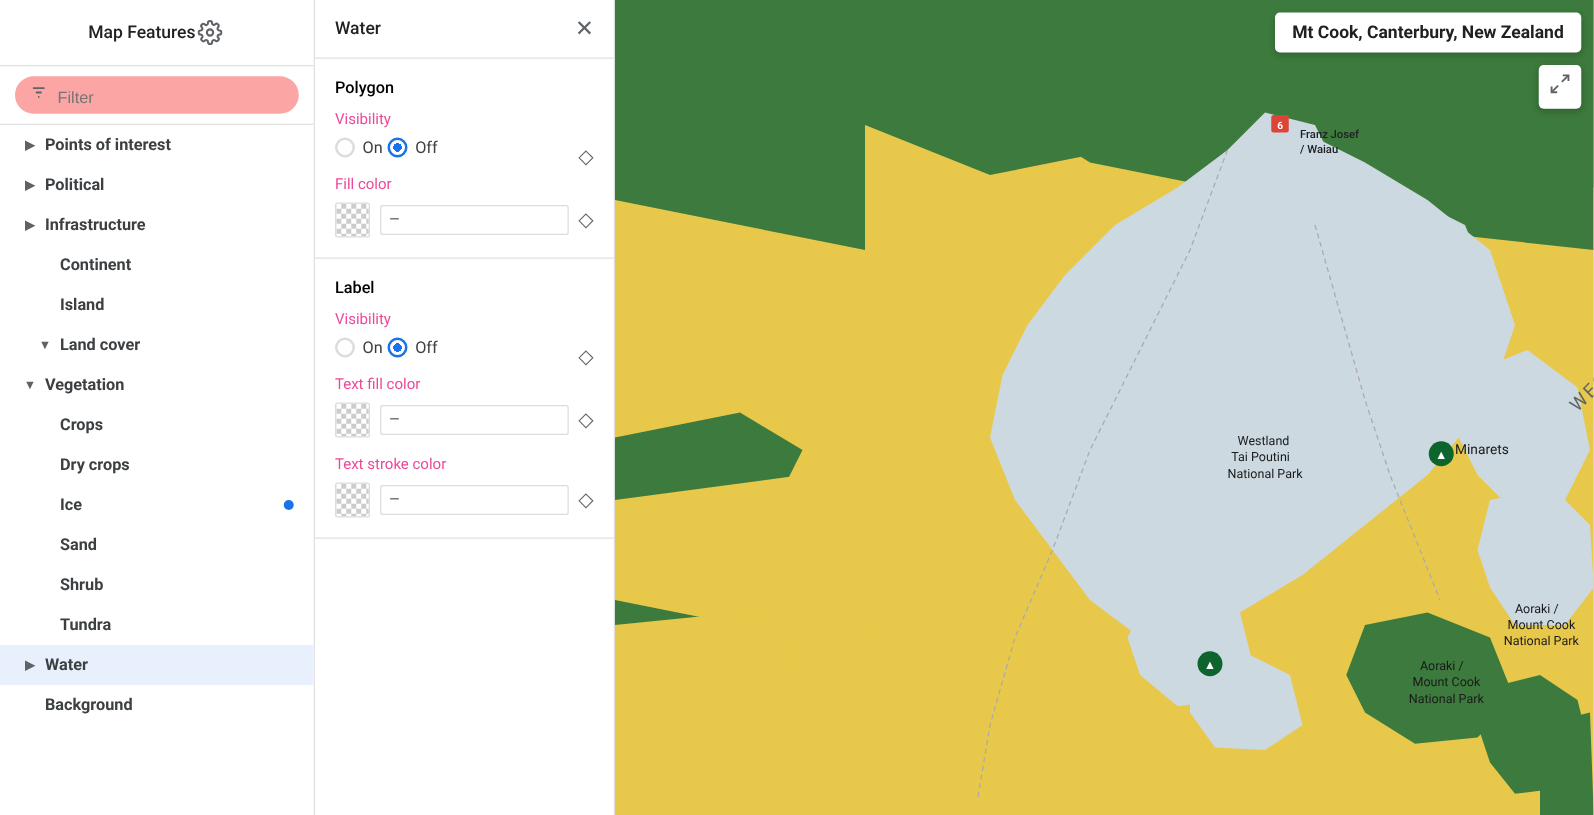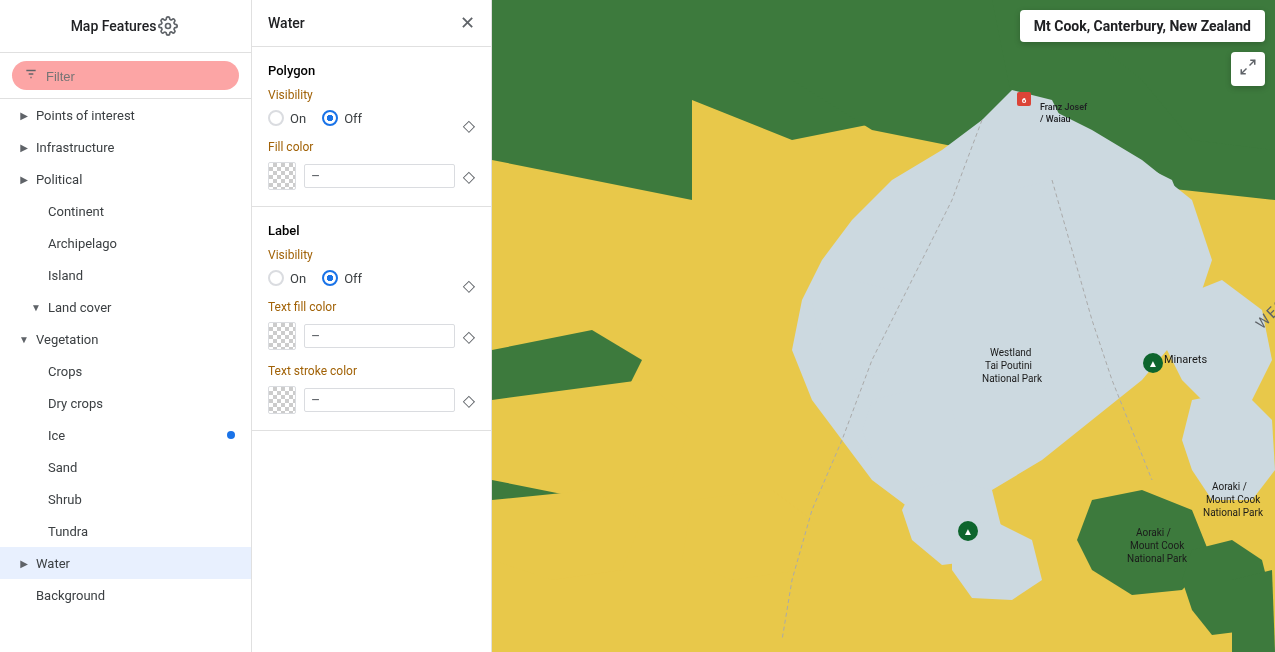--- a/index.html
+++ b/index.html
@@ -51,21 +51,21 @@
     }
     .filter-icon { color: #5f6368; font-size: 14px; }
     .filter-input {
       border: none;
       background: transparent;
       outline: none;
       font-size: 13px;
       color: #202124;
       width: 100%;
     }
-    .tree-nav { flex: 1; overflow-y: auto; }
+    .tree-nav { flex: 1; overflow-y: auto; font-weight: bold; }
     .tree-item {
       display: flex;
       align-items: center;
       padding: 8px 16px;
       cursor: pointer;
       color: #3c4043;
       font-size: 13px;
       position: relative;
     }
     .tree-item.selected { background: #e8f0fe; }
@@ -129,27 +129,27 @@
       border-bottom: 1px solid #e0e0e0;
     }
     .section-title {
       font-size: 13px;
       font-weight: 500;
       color: #000000;
       margin-bottom: 10px;
     }
     .field-label {
       font-size: 12px;
-      color: #a16207;
+      color: #ec4899;
       margin-bottom: 8px;
     }
     .radio-row {
       display: flex;
       align-items: flex-end;
-      gap: 16px;
+      gap: 4px;
       margin-bottom: 14px;
     }
     .radio-option {
       display: flex;
       align-items: center;
       gap: 6px;
       cursor: pointer;
       font-size: 13px;
       color: #3c4043;
     }
@@ -264,33 +264,29 @@
       <input class="filter-input" type="text" placeholder="Filter" style="">
     </div>
   </div>
   <div class="tree-nav" id="tree-nav">
   <div class="tree-item level-0">
         <span class="arrow collapsed"></span>
         <span>Points of interest</span>
       </div>
       <div class="tree-item level-0">
         <span class="arrow collapsed"></span>
-        <span>Infrastructure</span>
+        <span>Political</span>
       </div>
       <div class="tree-item level-0">
         <span class="arrow collapsed"></span>
-        <span>Political</span>
+        <span>Infrastructure</span>
       </div>
       <div class="tree-item level-1">
         <span class="arrow empty"></span>
         <span>Continent</span>
-      </div>
-      <div class="tree-item level-1">
-        <span class="arrow empty"></span>
-        <span>Archipelago</span>
       </div>
       <div class="tree-item level-1">
         <span class="arrow empty"></span>
         <span>Island</span>
       </div>
       <div class="tree-item level-1">
         <span class="arrow expanded"></span>
         <span>Land cover</span>
       </div>
       <div class="tree-item level-2">

